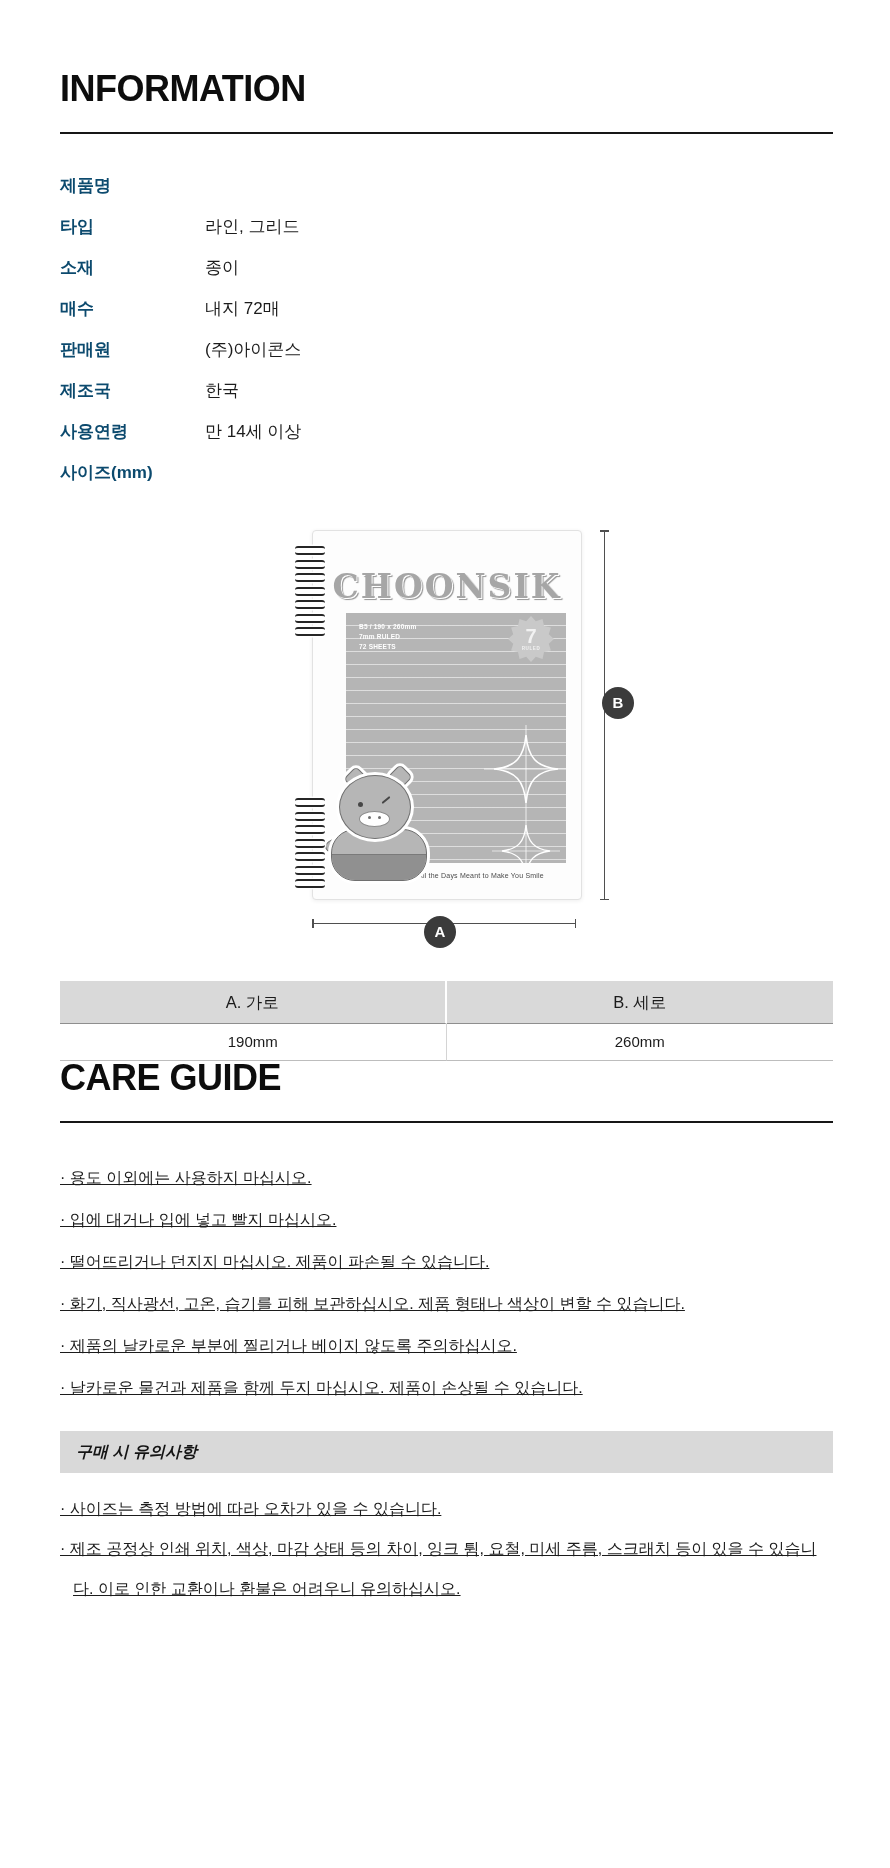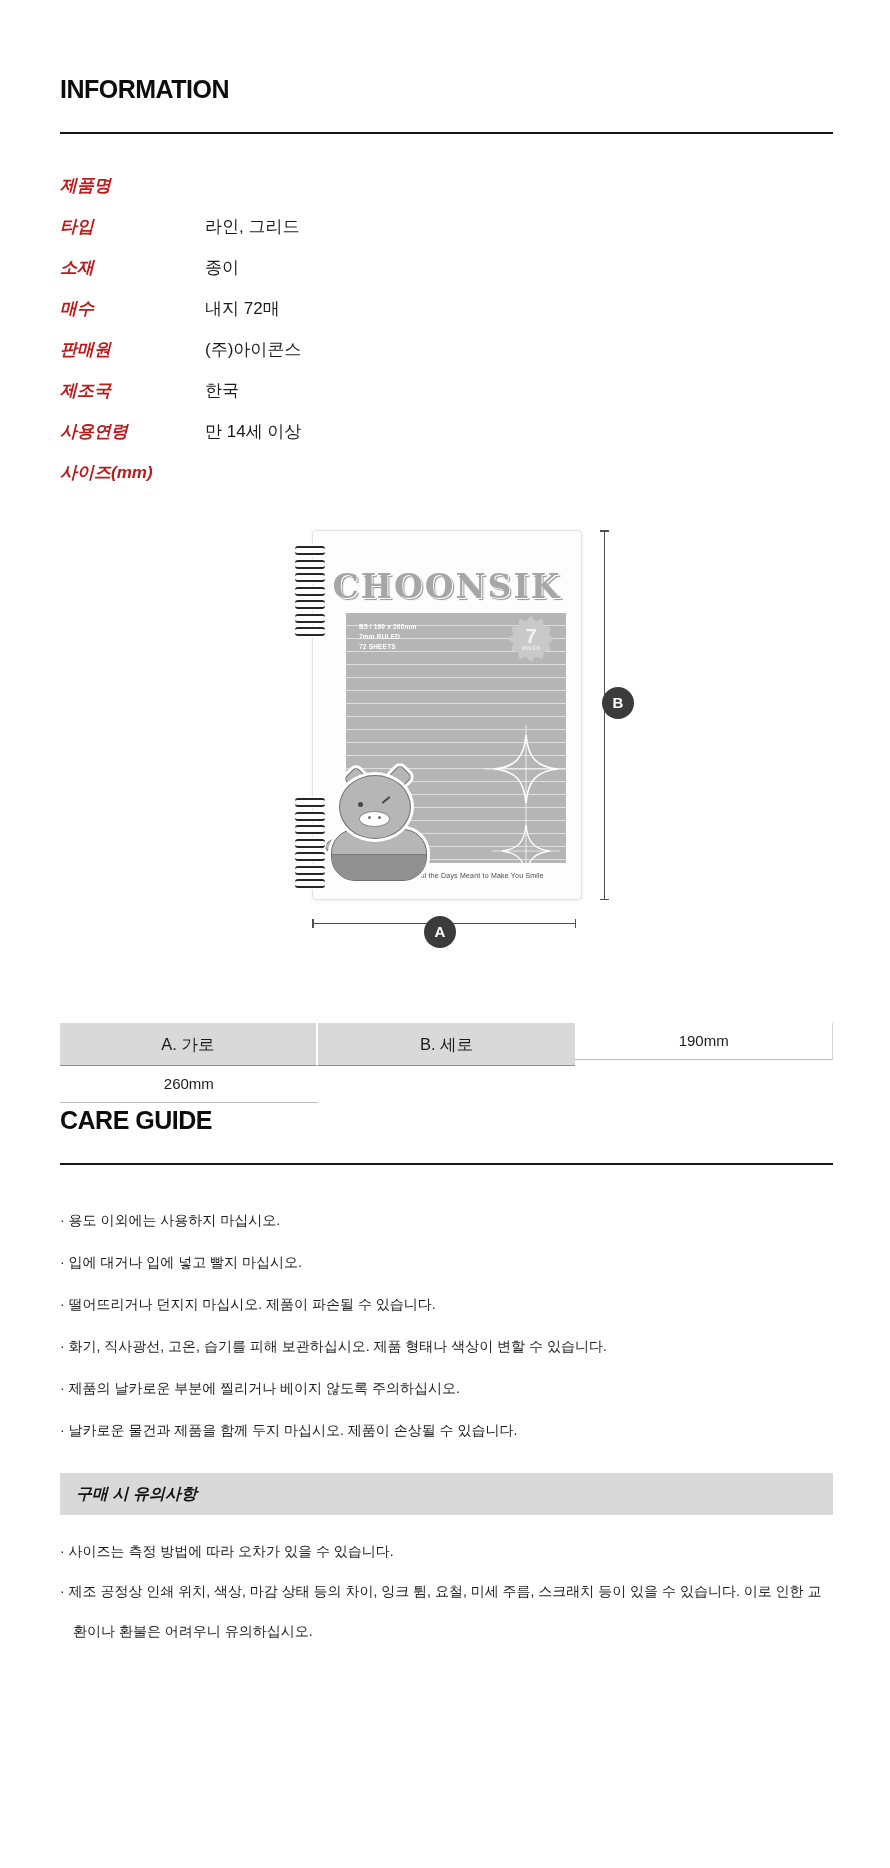--- a/index.html
+++ b/index.html
@@ -1,27 +1,27 @@
 <!DOCTYPE html>
 <html><head>
 <meta charset="utf-8">
 <style>
   html,body { margin:0; padding:0; background:#ffffff; }
   body { width:890px; height:1868px; font-family:"Liberation Sans","DejaVu Sans",sans-serif; color:#141414; }
   .page { box-sizing:border-box; width:890px; height:1868px; padding:72px 57px 0 60px; overflow:hidden; }
 
   h1.sec-title, h2.sec-title {
-    margin:0; font-size:25px; font-weight:800; letter-spacing:-0.5px; color:#0d0d0d; line-height:34px;
+    margin:0; font-size:36px; font-weight:800; letter-spacing:-0.5px; color:#0d0d0d; line-height:34px;
   }
   .rule { border:none; border-top:2px solid #161616; margin:26px 0 0 0; }
 
   
   .spec-list { margin-top:31px; }
   .spec-row { display:flex; line-height:41px; font-size:17px; }
-  .spec-label { width:145px; font-weight:700; color:#b91c1c;font-style:italic; }
+  .spec-label { width:145px; font-weight:700; color:#0c4a6e; }
   .spec-value { color:#1c1c1c; }
 
   
   .figure { position:relative; height:478px; margin-top:10px; }
   .cover {
     position:absolute; left:252px; top:27px; width:270px; height:370px;
     background:#fdfdfd; border:1px solid #e2e2e2; border-radius:4px;
     box-shadow:0 1px 4px rgba(0,0,0,0.07); box-sizing:border-box;
   }
   .brand {
@@ -82,33 +82,33 @@
   .dim-line-b::before, .dim-line-b::after { content:""; position:absolute; left:-5px; width:9px; height:1.5px; background:#4f4f4f; }
   .dim-line-b::before { top:0; } .dim-line-b::after { bottom:0; }
   .dim-circle {
     position:absolute; width:32px; height:32px; border-radius:50%; background:#3b3b3b;
     color:#ffffff; font-size:15px; font-weight:bold; line-height:32px; text-align:center; z-index:7;
   }
   .dim-a { left:364px; top:413px; }
   .dim-b { left:542px; top:184px; }
 
   
-  .size-table { display:grid; grid-template-columns:1fr 1fr 1fr; margin-top:42px; }
+  .size-table { display:grid; grid-template-columns:1fr 1fr; }
   .st-header {
     background:#d9d9d9; height:42px; line-height:42px; text-align:center;
     font-size:16.5px; font-weight:500; color:#1b1b1b; border-bottom:1px solid #8e8e8e;
   }
   .st-header.first { border-right:2px solid #ffffff; }
   .st-value { height:36px; line-height:36px; text-align:center; font-size:15px; color:#1b1b1b; border-bottom:1px solid #bdbdbd; }
   .st-value.first { border-right:1px solid #d4d4d4; }
 
   
   .care-heading { margin-top:175px; }
   .care-list { margin-top:34px; }
-  .care-item, .notice-item { font-size:14px; line-height:42px; color:#1c1c1c; padding-left:13px; text-indent:-13px; }
+  .care-item, .notice-item { font-size:16px; line-height:42px; color:#1c1c1c; padding-left:13px; text-indent:-13px;text-decoration:underline; }
   .notice-item { line-height:40px; }
   .notice-bar {
     margin-top:22px; height:42px; line-height:42px; background:#d9d9d9;
     font-size:16px; font-weight:700; color:#141414; padding-left:16px;font-style:italic;
   }
   .notice-list { margin-top:16px; }
 </style>
 </head>
 <body>
 

